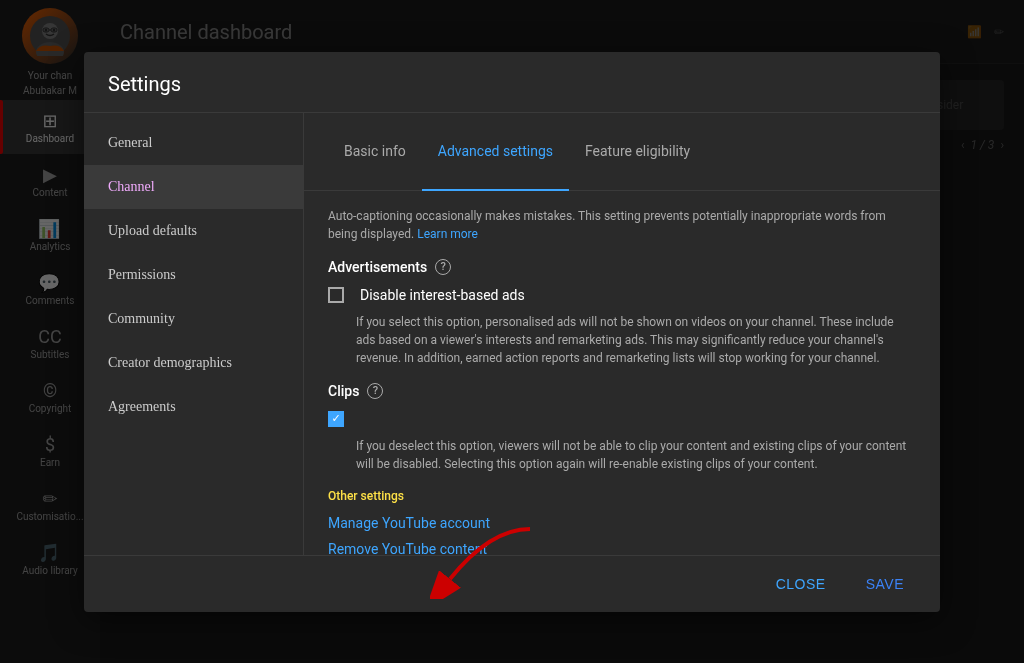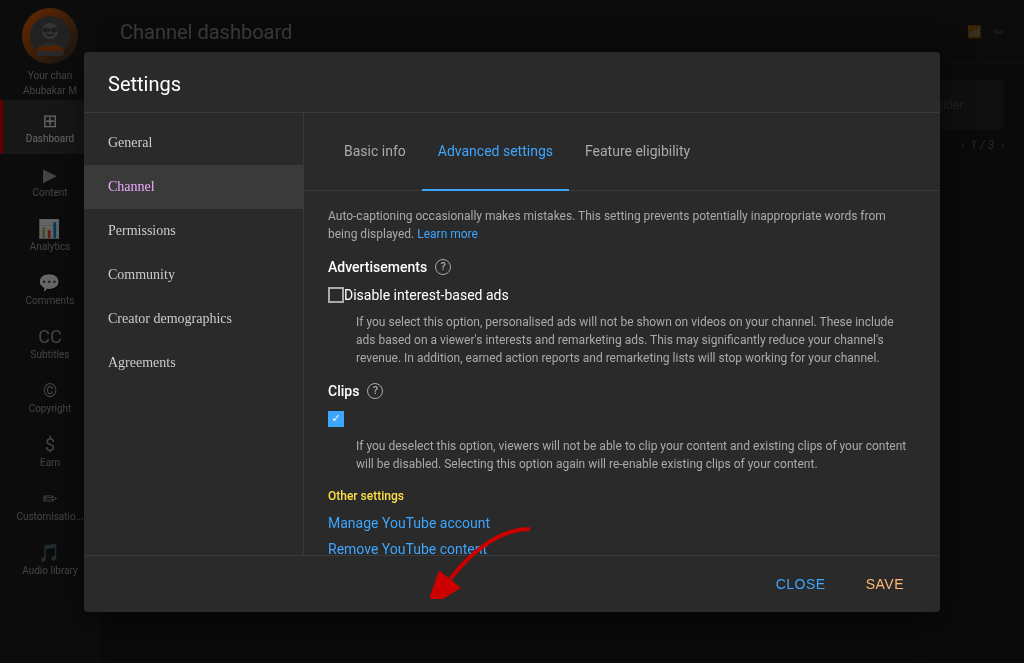--- a/index.html
+++ b/index.html
@@ -238,21 +238,21 @@
       gap: 8px;
     }
 
     .section-divider {
       margin: 16px 0;
     }
 
     .checkbox-row {
       display: flex;
       align-items: flex-start;
-      gap: 0;
+      gap: 16px;
       margin-bottom: 10px;
     }
 
     .checkbox-box {
       width: 16px;
       height: 16px;
       border: 2px solid #aaa;
       background: transparent;
       flex-shrink: 0;
     }
@@ -330,21 +330,21 @@
       border-radius: 2px;
       font-weight: 500;
       letter-spacing: 0.5px;
     }
 
     .btn-close {
       color: #3ea6ff;
     }
 
     .btn-save {
-      color: #fdba74;
+      color: #3b82f6;
     }
 
     
     .red-arrow {
       position: absolute;
       bottom: 60px;
       left: 430px;
       pointer-events: none;
       z-index: 200;
     }
@@ -475,20 +475,21 @@
 
     <div class="modal-header">
       <span class="modal-title">Settings</span>
     </div>
 
     <div class="modal-body">
 
       <div class="settings-nav">
         <div class="settings-nav-item">General</div>
         <div class="settings-nav-item active">Channel</div>
+        <div class="settings-nav-item">Upload defaults</div>
         <div class="settings-nav-item">Permissions</div>
         <div class="settings-nav-item">Community</div>
         <div class="settings-nav-item">Creator demographics</div>
         <div class="settings-nav-item">Agreements</div>
       </div>
 
       <div class="settings-content">
 
         <div class="settings-tabs">
           <div class="settings-tab">Basic info</div>

